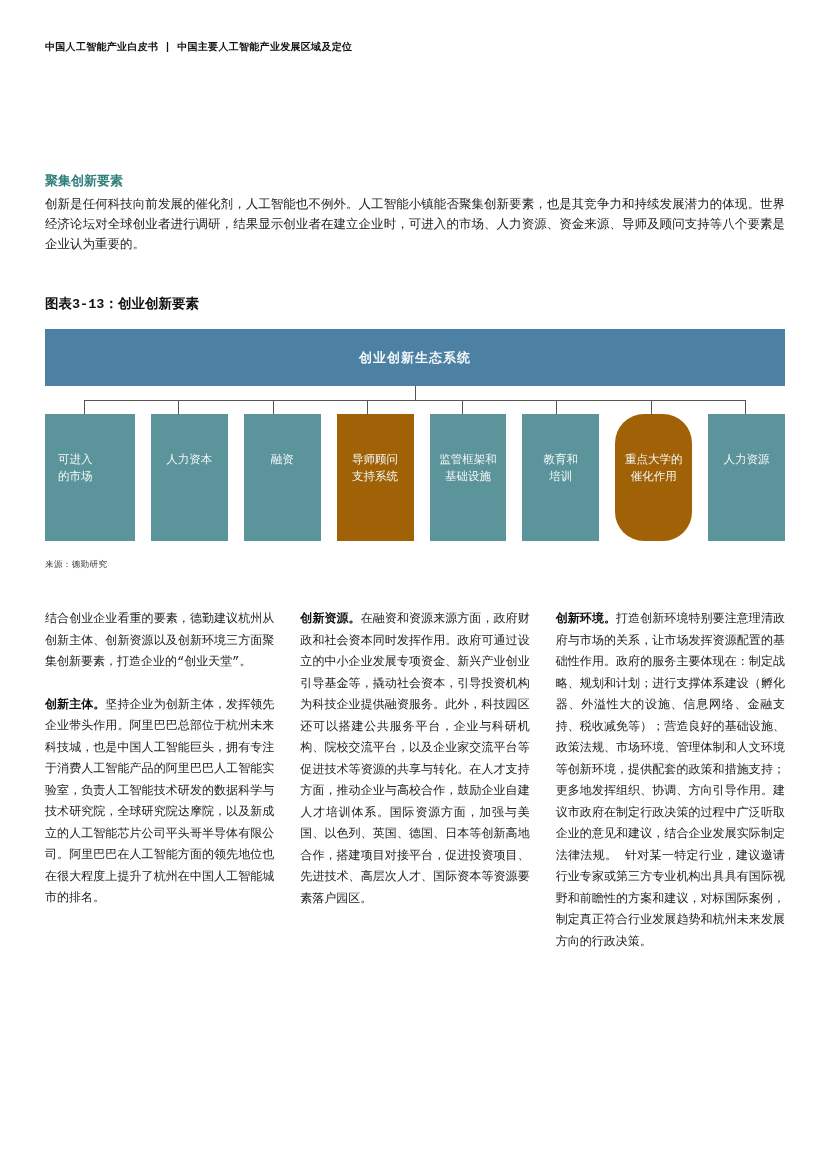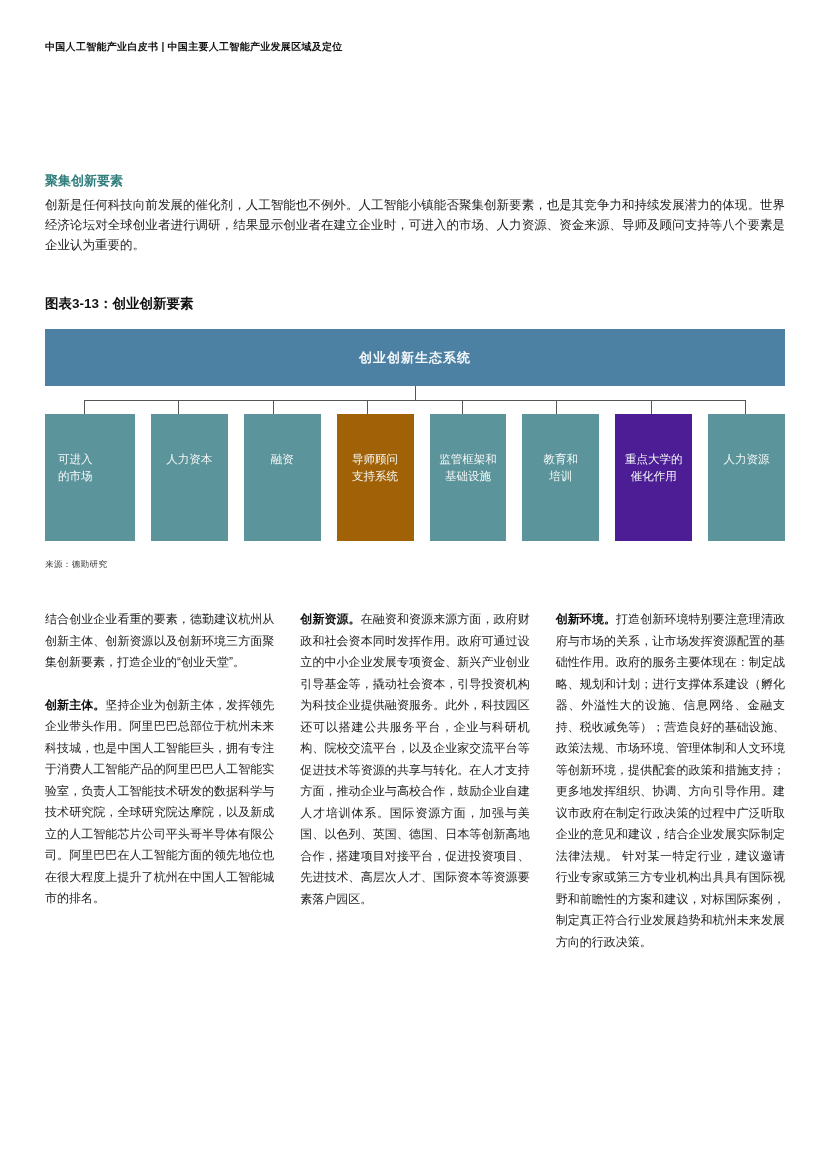--- a/index.html
+++ b/index.html
@@ -1,20 +1,20 @@
 <!DOCTYPE html>
 <html><head>
 <meta charset="utf-8">
 <style>
   html,body{margin:0;padding:0;background:#ffffff;}
   .page{
     position:relative;
     width:827px;height:974px;
     background:#ffffff;
-    font-family:Liberation Sans, sans-serif;
+    font-family:Liberation Mono, monospace;
     color:#1c1c1c;
     overflow:hidden;
   }
   .running-header{
     position:absolute;top:40px;left:45px;right:42px;
     font-size:10px;font-weight:bold;color:#111;
     letter-spacing:.3px;
   }
   .content{position:absolute;top:172px;left:45px;width:740px;}
   .section-heading{
@@ -148,21 +148,21 @@
         <div class="org-child align-left" style="background: rgb(91, 148, 154);">可进入
 的市场</div>
         <div class="org-child" style="background: rgb(91, 148, 154);">人力资本</div>
         <div class="org-child" style="background: rgb(91, 148, 154);">融资</div>
         <div class="org-child" style="background: #a16207;">导师顾问
 支持系统</div>
         <div class="org-child" style="background: rgb(91, 148, 154);">监管框架和
 基础设施</div>
         <div class="org-child" style="background: rgb(91, 148, 154);">教育和
 培训</div>
-        <div class="org-child" style="background: #4c1d95;">重点大学的
+        <div class="org-child" style="background: #a16207; border-radius: 29px;">重点大学的
 催化作用</div>
         <div class="org-child" style="background: rgb(91, 148, 154);">人力资源</div>
       </div>
     </div>
 
     <div class="source">来源：德勤研究</div>
 
     <div class="columns">
       <div class="col">
         <p><span class="lead"></span><span>结合创业企业看重的要素，德勤建议杭州从创新主体、创新资源以及创新环境三方面聚集创新要素，打造企业的“创业天堂”。</span></p>

